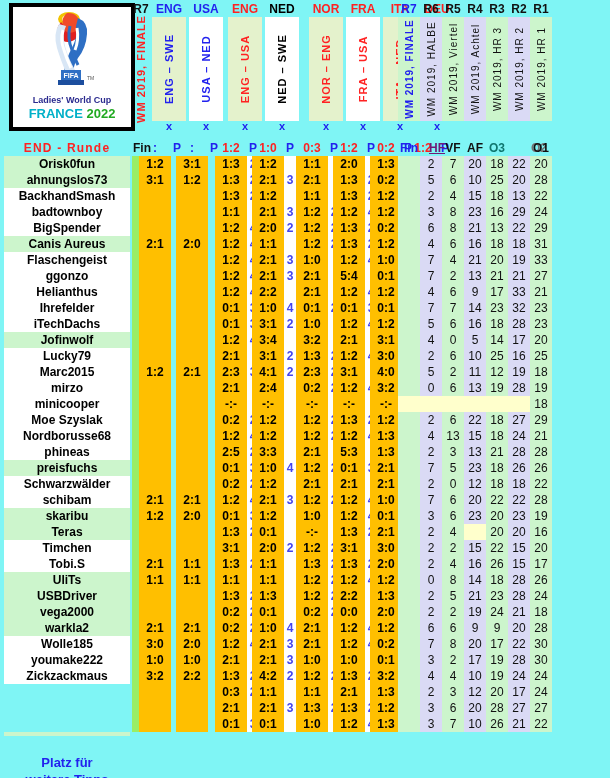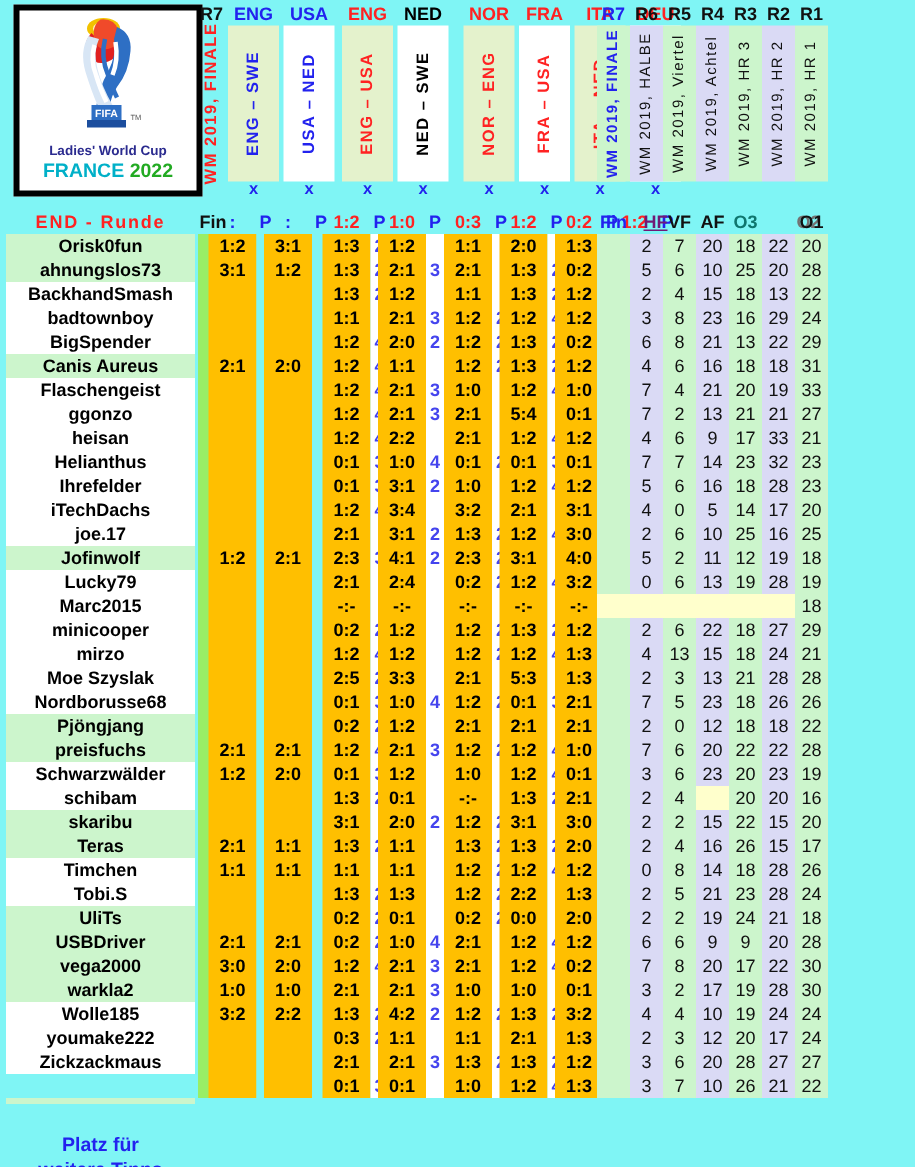--- a/index.html
+++ b/index.html
@@ -199,33 +199,31 @@
   <div class="body">
     <div class="namecol" id="namecol">
         <div class="nrow alt">Orisk0fun</div>
         <div class="nrow alt">ahnungslos73</div>
         <div class="nrow plain">BackhandSmash</div>
         <div class="nrow plain">badtownboy</div>
         <div class="nrow plain">BigSpender</div>
         <div class="nrow alt">Canis Aureus</div>
         <div class="nrow plain">Flaschengeist</div>
         <div class="nrow plain">ggonzo</div>
-        <div class="nrow plain">heisan</div>
         <div class="nrow plain">Helianthus</div>
         <div class="nrow plain">Ihrefelder</div>
         <div class="nrow plain">iTechDachs</div>
-        <div class="nrow plain">joe.17</div>
         <div class="nrow alt">Jofinwolf</div>
         <div class="nrow plain">Lucky79</div>
         <div class="nrow plain">Marc2015</div>
+        <div class="nrow plain">mirzo</div>
         <div class="nrow plain">minicooper</div>
-        <div class="nrow plain">mirzo</div>
         <div class="nrow plain">Moe Szyslak</div>
         <div class="nrow plain">Nordborusse68</div>
-        <div class="nrow alt">Pjöngjang</div>
+        <div class="nrow plain">phineas</div>
         <div class="nrow alt">preisfuchs</div>
         <div class="nrow plain">Schwarzwälder</div>
         <div class="nrow plain">schibam</div>
         <div class="nrow alt">skaribu</div>
         <div class="nrow alt">Teras</div>
         <div class="nrow plain">Timchen</div>
         <div class="nrow plain">Tobi.S</div>
         <div class="nrow alt">UliTs</div>
         <div class="nrow alt">USBDriver</div>
         <div class="nrow alt">vega2000</div>

